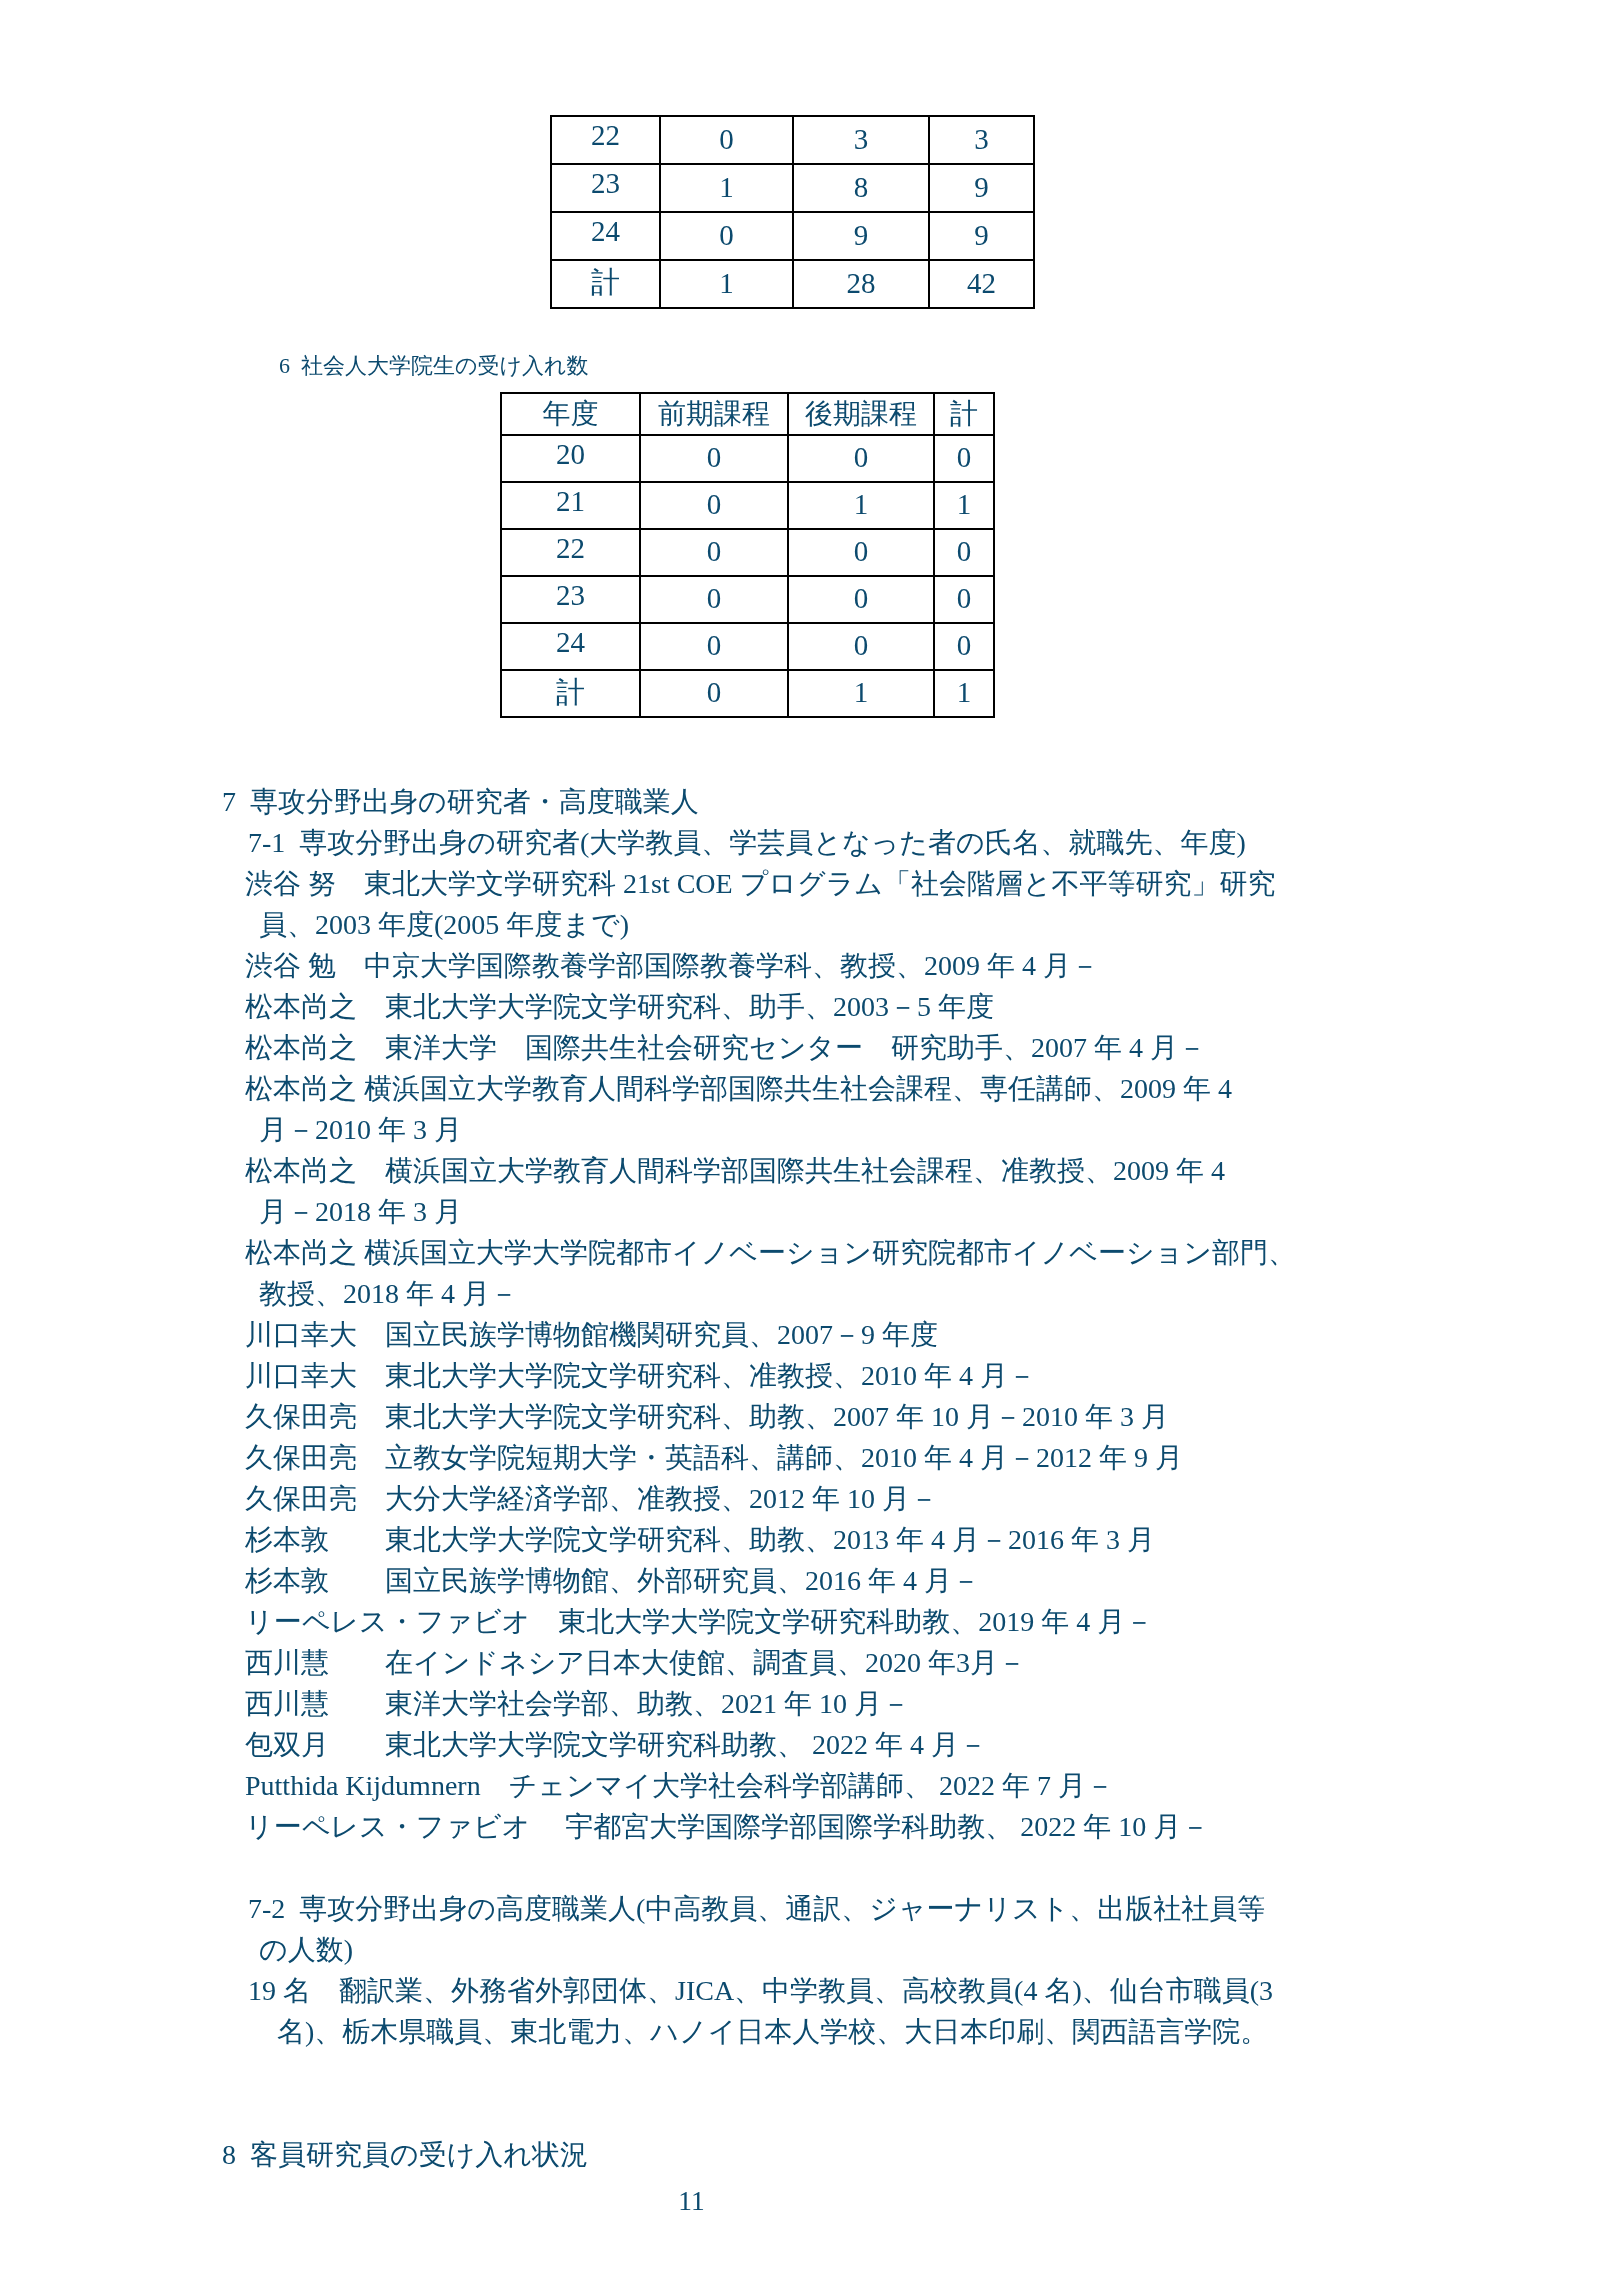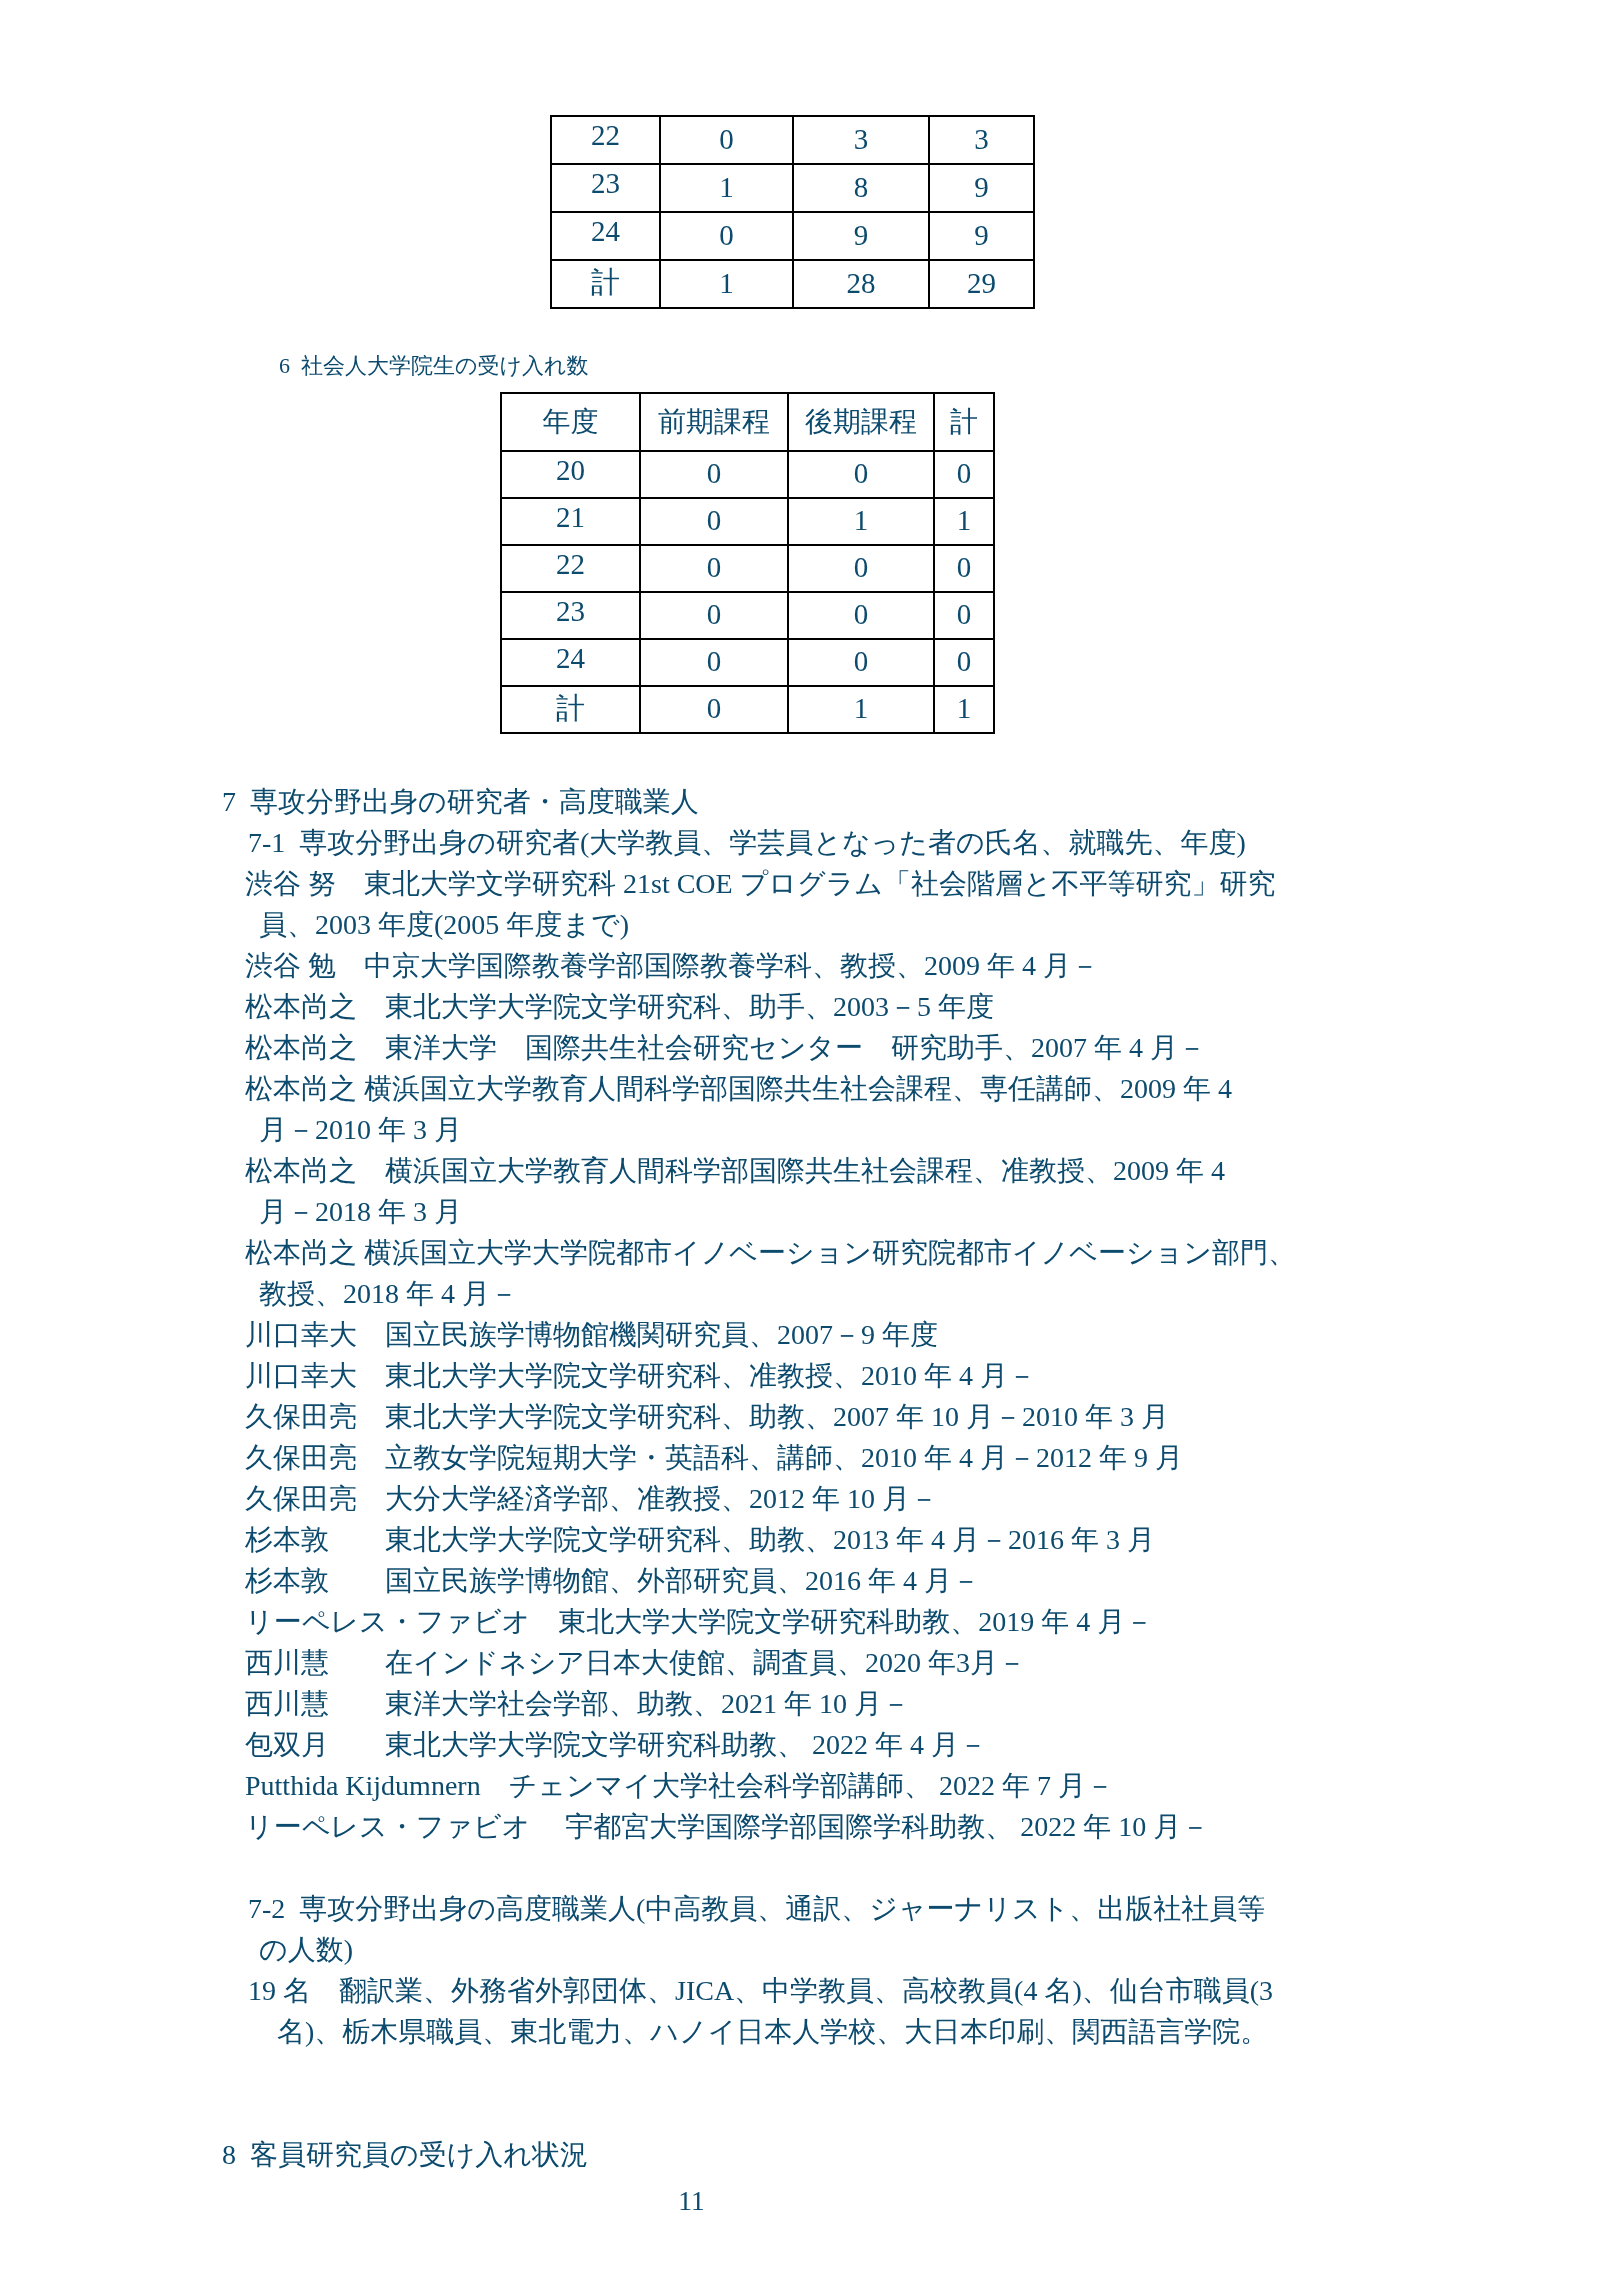--- a/index.html
+++ b/index.html
@@ -27,21 +27,21 @@
     overflow: hidden;
   }
   .t1 { left: 550px; top: 115px; width: 483px; }
   .t1 col.c1 { width: 109px; } .t1 col.c2 { width: 133px; }
   .t1 col.c3 { width: 136px; } .t1 col.c4 { width: 105px; }
   .t1 tbody tr { height: 48px; }
 
   .t2 { left: 500px; top: 392px; width: 493px; }
   .t2 col.c1 { width: 139px; } .t2 col.c2 { width: 148px; }
   .t2 col.c3 { width: 146px; } .t2 col.c4 { width: 60px; }
-  .t2 thead tr { height: 58px; margin-top: 27px; }
+  .t2 thead tr { height: 42px; margin-top: 27px; }
   .t2 tbody tr { height: 47px; }
   .doc-table th { vertical-align: middle; font-size: 28px; }
   .doc-table td.lbl { vertical-align: top; padding-top: 2px; }
   .doc-table td.val { vertical-align: bottom; padding-bottom: 6.9px; }
 
   .s6-heading {
     position: absolute;
     left: 279px;
     top: 345px;
     font-size: 22px;
@@ -104,21 +104,21 @@
         <tr>
           <td class="lbl">24</td>
           <td class="val">0</td>
           <td class="val">9</td>
           <td class="val">9</td>
         </tr>
         <tr>
           <td class="lbl">計</td>
           <td class="val">1</td>
           <td class="val">28</td>
-          <td class="val">29</td>
+          <td class="val">42</td>
         </tr>
       </tbody>
     </table>
 
   <div class="s6-heading">6  社会人大学院生の受け入れ数</div>
 
   <table id="table-s6" class="doc-table t2">
     <colgroup>
         <col class="c1">
         <col class="c2">

